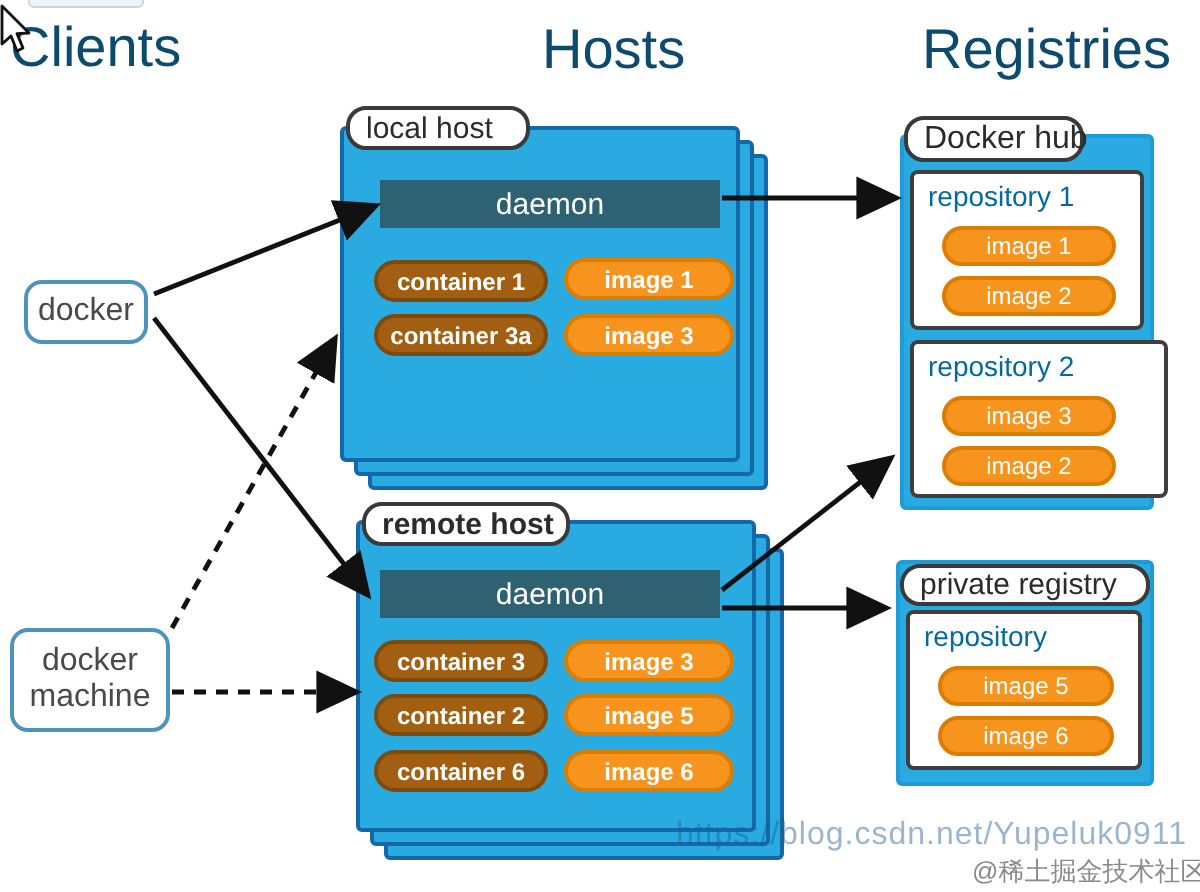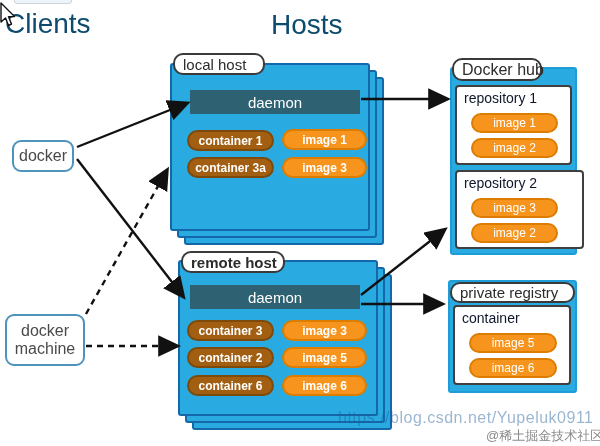--- a/index.html
+++ b/index.html
@@ -52,21 +52,21 @@
   .ipill{width:85px;background:var(--image-fill);border:2px solid var(--image-border);}
   .cyanbox{
     position:absolute;background:var(--host-blue);border:2px solid #1E9CD7;
     border-radius:3px;box-sizing:border-box;
   }
   .repobox{
     position:absolute;background:#fff;border:2px solid #3f3f3f;border-radius:4px;
     box-sizing:border-box;z-index:4;
   }
   .reponame{
-    position:absolute;left:7px;top:3px;font-size:14px;color:#0f172a;white-space:nowrap;
+    position:absolute;left:7px;top:3px;font-size:14px;color:#0369a1;white-space:nowrap;
   }
   .rpill{
     position:absolute;height:20px;width:87px;border-radius:10px;color:#fff;
     font-size:12px;display:flex;align-items:center;justify-content:center;
     background:var(--image-fill);border:2px solid var(--image-border);
     box-sizing:border-box;white-space:nowrap;
   }
   .arrows{position:absolute;left:0;top:0;z-index:20;pointer-events:none;}
   .wm-url{
     position:absolute;left:338px;top:409px;font-size:16px;
@@ -88,20 +88,21 @@
 <div class="canvas">
 
   <div class="top-fragment"></div>
 
   <svg class="cursor" width="20" height="28" viewBox="0 0 20 28">
     <polygon points="1,1 1,20 5.5,16 8.5,23.5 11.5,22 8.5,14.8 14.5,14.5" fill="#ffffff" stroke="#111" stroke-width="1.4" stroke-linejoin="round"></polygon>
   </svg>
 
   <div class="heading" style="left:5px;top:8px;">Clients</div>
   <div class="heading" style="left:271px;top:9px;">Hosts</div>
+  <div class="heading" style="left:461px;top:9px;">Registries</div>
 
   <div class="clientbox" style="left:5px;top:314px;width:80px;height:52px;padding:0 4px;">docker machine</div>
   <div class="clientbox" style="left:12px;top:140px;width:62px;height:32px;">docker</div>
 
   <div class="group" style="left:170px;top:63px;width:216px;height:184px;">
     <div class="stack" style="left:14px;top:14px;width:200px;height:168px;"></div>
     <div class="stack" style="left:7px;top:7px;width:200px;height:168px;"></div>
     <div class="mainbox" style="left:0;top:0;width:200px;height:168px;"></div>
     <div class="labeltab" style="left:3px;top:-10px;width:92px;height:22px;">local host</div>
     <div class="daemon" style="left:20px;top:27px;width:170px;height:24px;">daemon</div>
@@ -137,21 +138,21 @@
       <div class="reponame">repository 2</div>
       <div class="rpill" style="left:14px;top:26px;">image 3</div>
       <div class="rpill" style="left:14px;top:51px;">image 2</div>
     </div>
   </div>
 
   <div class="group" style="left:448px;top:280px;width:129px;height:113px;">
     <div class="cyanbox" style="left:0;top:0;width:129px;height:113px;"></div>
     <div class="labeltab" style="left:2px;top:2px;width:125px;height:21px;">private registry</div>
     <div class="repobox" style="left:5px;top:25px;width:118px;height:80px;">
-      <div class="reponame">container</div>
+      <div class="reponame">repository</div>
       <div class="rpill" style="left:14px;top:26px;width:88px;">image 5</div>
       <div class="rpill" style="left:14px;top:51px;width:88px;">image 6</div>
     </div>
   </div>
 
   <svg class="arrows" width="600" height="446" viewBox="0 0 600 446">
     <defs>
       <marker id="ah" markerWidth="11" markerHeight="10" refX="7" refY="4.5" orient="auto">
         <path d="M0,0 L9.5,4.5 L0,9 z" fill="#111"></path>
       </marker>

